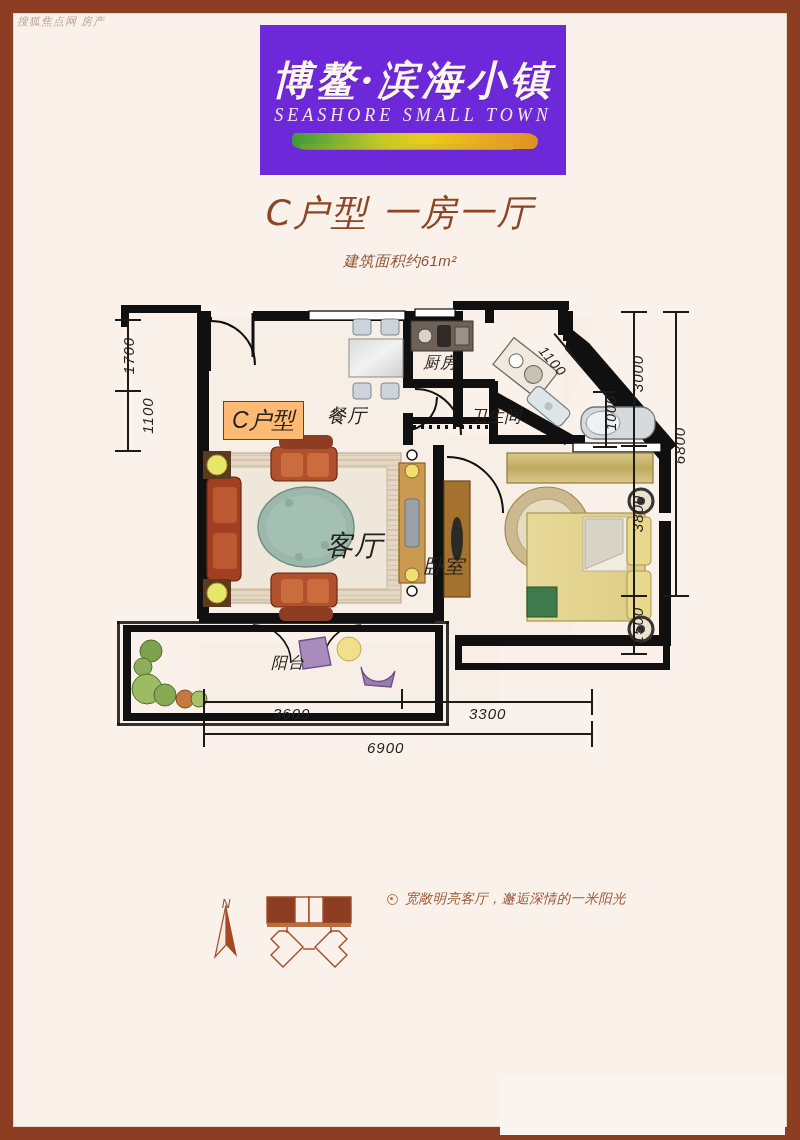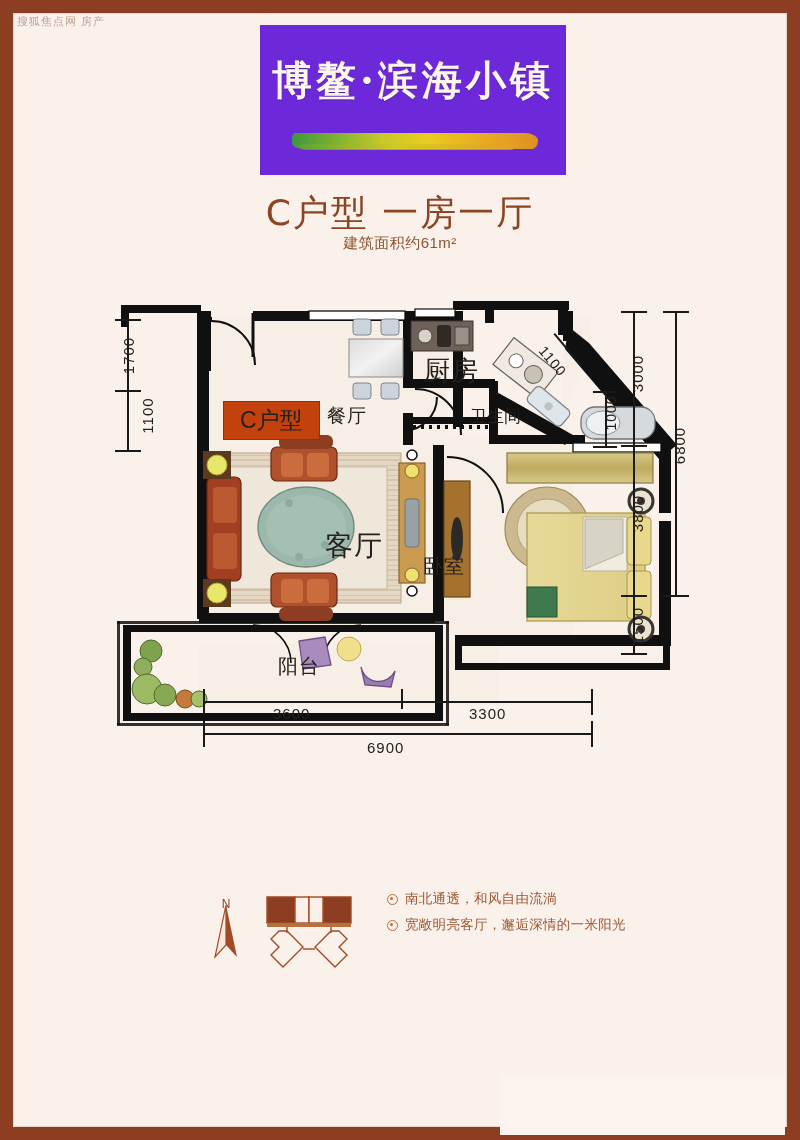--- a/index.html
+++ b/index.html
@@ -5,20 +5,21 @@
   html,body{margin:0;padding:0;}
   body{
     width:800px;height:1140px;
     background:#8c3d22;
     font-family:"Liberation Sans","DejaVu Sans",sans-serif;
     overflow:hidden;
   }
   #page{
     position:absolute;inset:0;
     background:#8c3d22;
+    font-style:italic;
   }
   #sheet{
     position:absolute;
     left:13px;top:13px;right:13px;bottom:13px;
     background:#faf1ea;
     box-shadow:inset 0 0 0 1px #e6d6c9;
   }
   .watermark{
     position:absolute;left:4px;top:1px;
     font-size:11px;color:#b9garbage;
@@ -62,21 +63,21 @@
   }
 
   
   .title-main{
     position:absolute;left:0;right:0;top:176px;
     text-align:center;
     font-size:36px;color:#8c4524;letter-spacing:2px;
     font-family:"DejaVu Sans","Liberation Sans",sans-serif;
   }
   .title-sub{
-    position:absolute;left:0;right:0;top:221px;
+    position:absolute;left:0;right:0;top:239px;
     text-align:center;
     font-size:15px;color:#8c5331;letter-spacing:.5px;
   }
 
   
   #plan{
     position:absolute;left:90px;top:282px;width:620px;height:480px;
   }
   .dimtxt{
     position:absolute;font-size:15px;color:#25201d;
@@ -120,20 +121,21 @@
 </head>
 <body>
 
 <div id="page">
   <div id="sheet">
 
     <div class="watermark">搜狐焦点网 房产</div>
 
     <div class="logo-box">
       <div class="logo-cn">博鳌·滨海小镇</div>
+      <div class="logo-en">SEASHORE SMALL TOWN</div>
       <div class="logo-brush"></div>
     </div>
 
     <div class="title-main">C户型 一房一厅</div>
     <div class="title-sub">建筑面积约61m²</div>
 
     <div id="plan">
 
       <svg class="plan-svg" width="620" height="480" viewBox="0 0 620 480">
         <defs>
@@ -347,27 +349,27 @@
           <rect x="424" y="292" width="30" height="30" fill="#3f7a4d" stroke="#255234"></rect>
           <rect x="524" y="222" width="24" height="48" rx="4" fill="#e8d88e" stroke="#a8974f"></rect>
           <rect x="524" y="276" width="24" height="48" rx="4" fill="#e8d88e" stroke="#a8974f"></rect>
           <circle cx="538" cy="206" r="12" fill="#e9e3d0" stroke="#3a3530" stroke-width="3"></circle>
           <circle cx="538" cy="206" r="4" fill="#3a3530"></circle>
           <circle cx="538" cy="334" r="12" fill="#e9e3d0" stroke="#3a3530" stroke-width="3"></circle>
           <circle cx="538" cy="334" r="4" fill="#3a3530"></circle>
         </g>
       </svg>
 
-      <div class="dimtxt" style="left:120px;top:106px;font-size:23px;border:1.6px solid #4a4a4a;padding:3px 16px;background:#c2410c;letter-spacing:0;">C户型</div>
+      <div class="dimtxt" style="left:120px;top:106px;font-size:23px;border:1.6px solid #4a4a4a;padding:3px 8px;background:#fdba74;letter-spacing:0;">C户型</div>
       <div class="dimtxt" style="left:224px;top:108px;font-size:19px;letter-spacing:1px;">餐厅</div>
-      <div class="dimtxt" style="left:320px;top:58px;font-size:27px;letter-spacing:1px;">厨房</div>
+      <div class="dimtxt" style="left:320px;top:58px;font-size:16px;letter-spacing:1px;">厨房</div>
       <div class="dimtxt" style="left:367px;top:110px;font-size:17px;letter-spacing:0;">卫生间</div>
       <div class="dimtxt" style="left:222px;top:232px;font-size:28px;letter-spacing:1px;">客厅</div>
       <div class="dimtxt" style="left:320px;top:258px;font-size:20px;letter-spacing:1px;text-align:center;">卧室</div>
-      <div class="dimtxt" style="left:175px;top:358px;font-size:20px;letter-spacing:1px;">阳台</div>
+      <div class="dimtxt" style="left:168px;top:358px;font-size:16px;letter-spacing:1px;">阳台</div>
 
       <div class="dline vline" style="left:24px;top:24px;height:132px;"></div>
       <div class="tick" style="left:12px;top:24px;width:26px;height:1.6px;"></div>
       <div class="tick" style="left:12px;top:95px;width:26px;height:1.6px;"></div>
       <div class="tick" style="left:12px;top:155px;width:26px;height:1.6px;"></div>
       <div class="dimtxt vtxt" style="left:5px;top:52px;width:40px;text-align:center;">1700</div>
       <div class="dimtxt vtxt" style="left:24px;top:112px;width:40px;text-align:center;">1100</div>
 
       <div class="dimtxt" style="left:445px;top:48px;transform:rotate(50deg);transform-origin:left top;font-size:14px;">1100</div>
       <div class="dline" style="left:452px;top:38px;width:42px;height:1.6px;transform:rotate(50deg);transform-origin:left top;"></div>
@@ -421,23 +423,19 @@
         <path d="M90 42 L98 50 L90 58 L98 66 L86 78 L74 66 L66 58 L74 50 L82 42 Z"></path>
         <line x1="54" y1="60" x2="66" y2="60"></line>
         <line x1="38" y1="38" x2="38" y2="44"></line>
         <line x1="82" y1="38" x2="82" y2="44"></line>
       </g>
     </svg>
 
     <div class="features">
       <div class="feat">
         <span class="bullet"></span>
-        <span>南北通透，和风自由流淌</span>
-      </div>
-      <div class="feat">
-        <span class="bullet"></span>
         <span>宽敞明亮客厅，邂逅深情的一米阳光</span>
       </div>
     </div>
 
     <div class="ghostbox"></div>
   </div>
 </div>
 
 </body></html>

